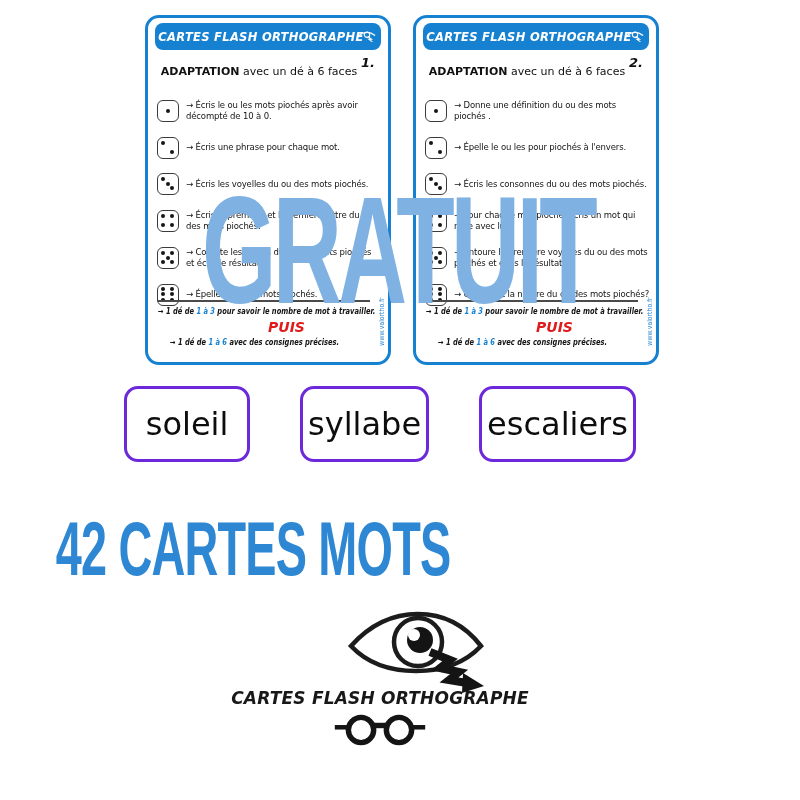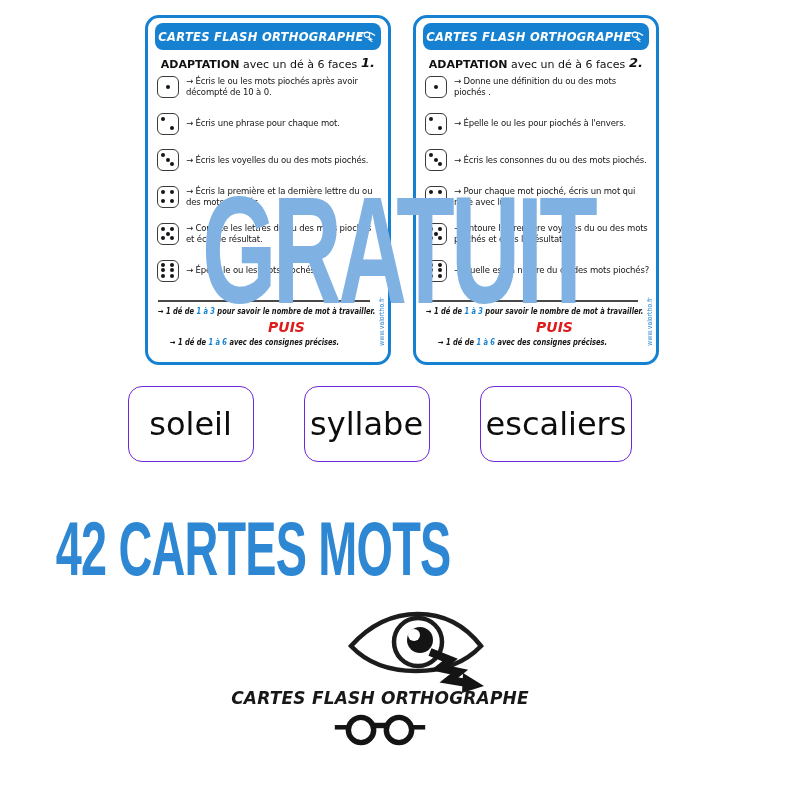--- a/index.html
+++ b/index.html
@@ -12,25 +12,25 @@
   .card::after{content:"";position:absolute;inset:-3px;border:3px dashed rgba(255,255,255,.45);
         border-radius:14px;pointer-events:none;}
   .card-left{left:145px;}
   .card-right{left:413px;}
 
   .chead{margin:5px 7px 0;height:27px;background:#1581d0;border-radius:8px;
          display:flex;align-items:center;justify-content:center;position:relative;}
   .chead .htext{color:#fff;font-weight:bold;font-style:italic;font-size:11.5px;letter-spacing:.3px;padding-right:14px;}
   .mini-eye{position:absolute;right:5px;top:5px;}
 
-  .csub{margin-top:8px;text-align:center;font-size:11px;padding-right:18px;}
+  .csub{margin-top:15px;text-align:center;font-size:11px;padding-right:18px;}
   .csub .b{font-weight:bold;}
   .cnum{position:absolute;top:37px;right:13px;font-size:13px;font-style:italic;font-weight:bold;}
 
-  .items{margin:5px 6px 0 9px;}
+  .items{margin:22px 6px 0 9px;}
   .item{display:flex;gap:7px;align-items:center;margin-bottom:14.5px;}
   .die{width:22px;height:22px;border:1.7px solid #3a3a3a;border-radius:6px;position:relative;
        flex:none;background:#fff;box-sizing:border-box;}
   .dot{position:absolute;width:4px;height:4px;border-radius:50%;background:#161616;}
   .tl{left:3px;top:3px;} .tr{left:12px;top:3px;}
   .ml{left:3px;top:7.5px;} .c{left:7.5px;top:7.5px;} .mr{left:12px;top:7.5px;}
   .bl{left:3px;top:12px;} .br{left:12px;top:12px;}
   .die6 .tl,.die6 .tr{top:2.5px;} .die6 .bl,.die6 .br{top:13px;}
   .itext{font-size:8.5px;line-height:1.32;letter-spacing:-.15px;color:#151515;}
 
@@ -46,21 +46,21 @@
 
   
   .watermark{position:absolute;left:202px;top:174px;z-index:6;color:#7fb2e2;
              font-family:"Liberation Sans",sans-serif;font-weight:900;font-size:152px;
              line-height:1;letter-spacing:-6px;transform:scale(.63,1);transform-origin:left top;
              white-space:nowrap;}
 
   
   .wordrow{position:absolute;top:386px;left:0;width:100%;display:flex;justify-content:center;
            gap:50px;z-index:2;}
-  .wcard{min-width:126px;height:76px;padding:0 5px;background:#fff;border:1px solid #6d28d9;
+  .wcard{min-width:126px;height:76px;padding:0 5px;background:#fff;border:3px solid #6d28d9;
          border-radius:14px;display:flex;align-items:center;justify-content:center;
          font-size:32px;color:#0d0d0d;box-sizing:border-box;}
 
   
   .caption{position:absolute;top:512px;left:0;width:100%;}
   .caption span{display:inline-block;font-family:"Liberation Sans",sans-serif;font-weight:900;
                 font-size:60px;line-height:74px;color:#2e87d3;letter-spacing:-1px;
                 transform:scale(.78,1.28);white-space:nowrap;}
 
   

